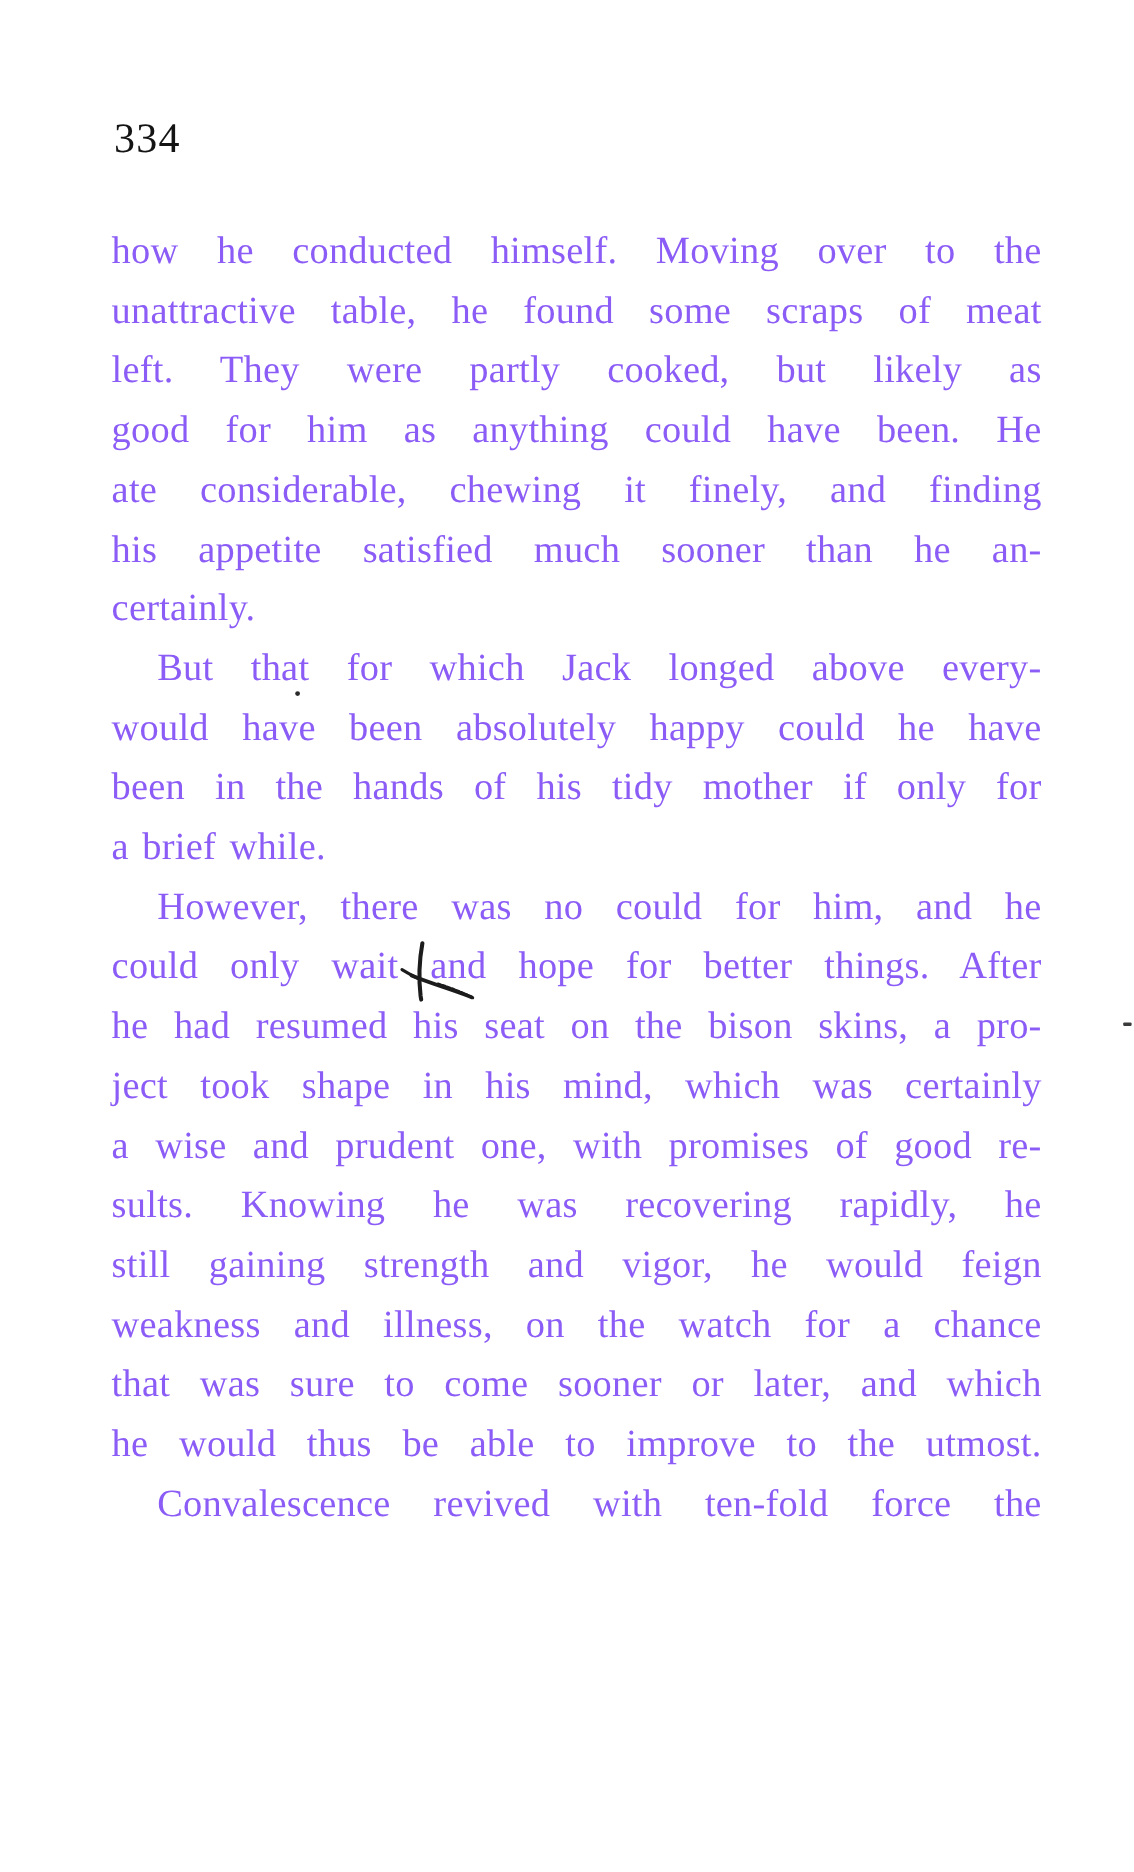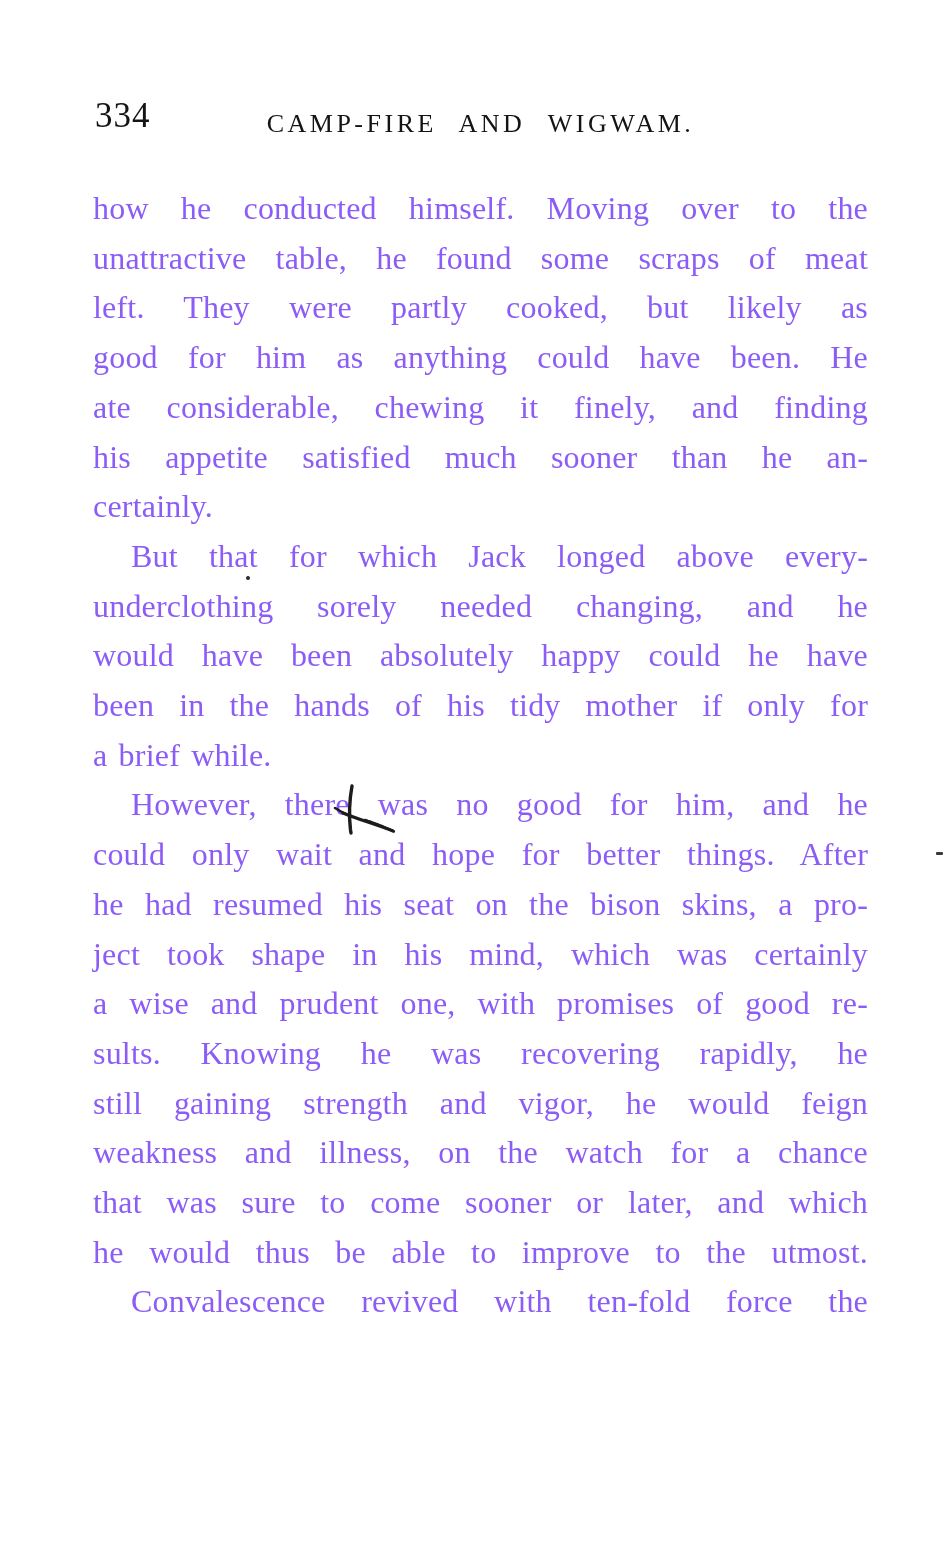--- a/index.html
+++ b/index.html
@@ -92,39 +92,37 @@
     background: #2a2a2a;
     border-radius: 50%;
   }
 </style>
 </head>
 <body>
 
 <div class="page">
 
   <div class="pgnum">334</div>
-  <div class="running-title">CAMP-FIRE AND WIGWAM.</div>
 
   <div class="body-col">
 
     <div class="line j">how he conducted himself. Moving over to the</div>
     <div class="line j">unattractive table, he found some scraps of meat</div>
     <div class="line j">left. They were partly cooked, but likely as</div>
     <div class="line j">good for him as anything could have been. He</div>
     <div class="line j">ate considerable, chewing it finely, and finding</div>
     <div class="line j">his appetite satisfied much sooner than he an-</div>
     <div class="line e">certainly.</div>
 
     <div class="line j ind">But that for which Jack longed above every-</div>
-    <div class="line j">underclothing sorely needed changing, and he</div>
     <div class="line j">would have been absolutely happy could he have</div>
     <div class="line j">been in the hands of his tidy mother if only for</div>
     <div class="line e">a brief while.</div>
 
-    <div class="line j ind">However, there was no good for him, and he</div>
+    <div class="line j ind">However, there was no could for him, and he</div>
     <div class="line j">could only wait and hope for better things. After</div>
     <div class="line j">he had resumed his seat on the bison skins, a pro-</div>
     <div class="line j">ject took shape in his mind, which was certainly</div>
     <div class="line j">a wise and prudent one, with promises of good re-</div>
     <div class="line j">sults. Knowing he was recovering rapidly, he</div>
     <div class="line j">still gaining strength and vigor, he would feign</div>
     <div class="line j">weakness and illness, on the watch for a chance</div>
     <div class="line j">that was sure to come sooner or later, and which</div>
     <div class="line j">he would thus be able to improve to the utmost.</div>
 

